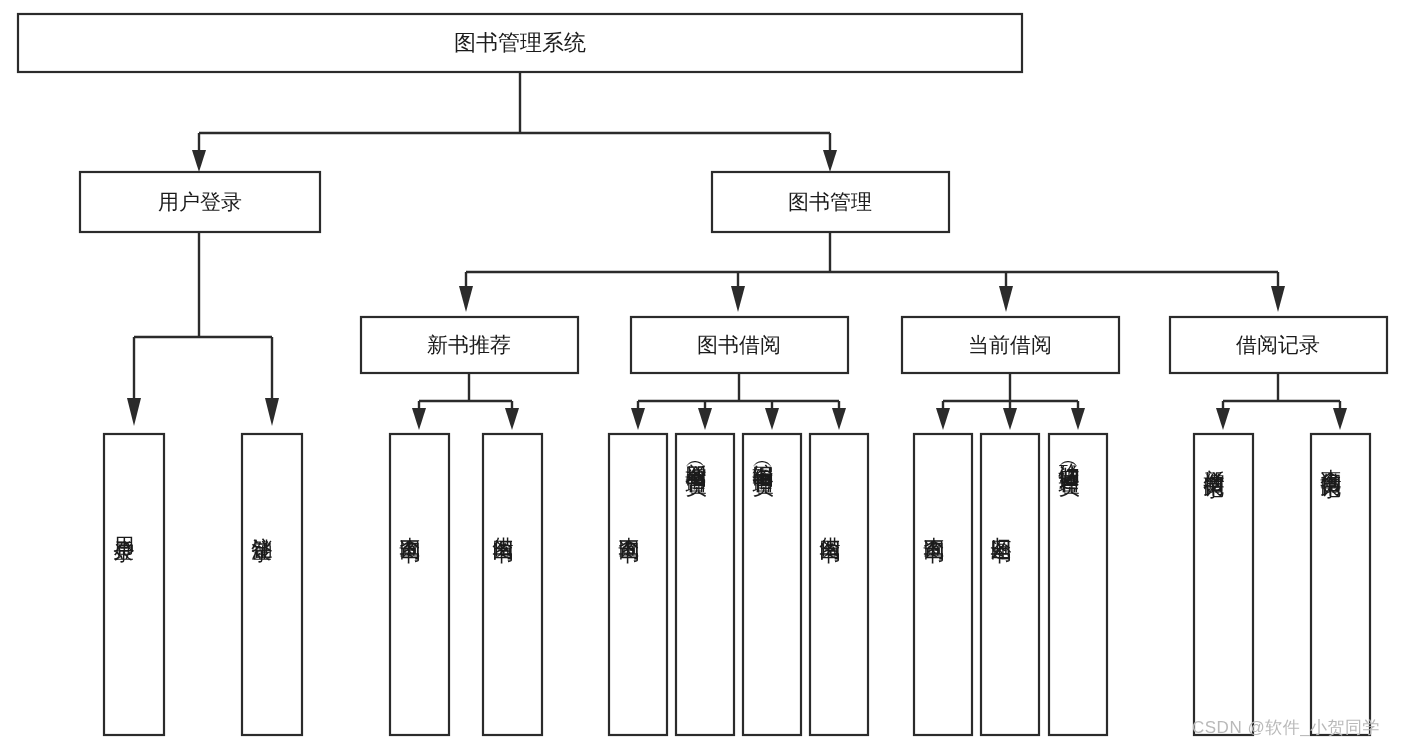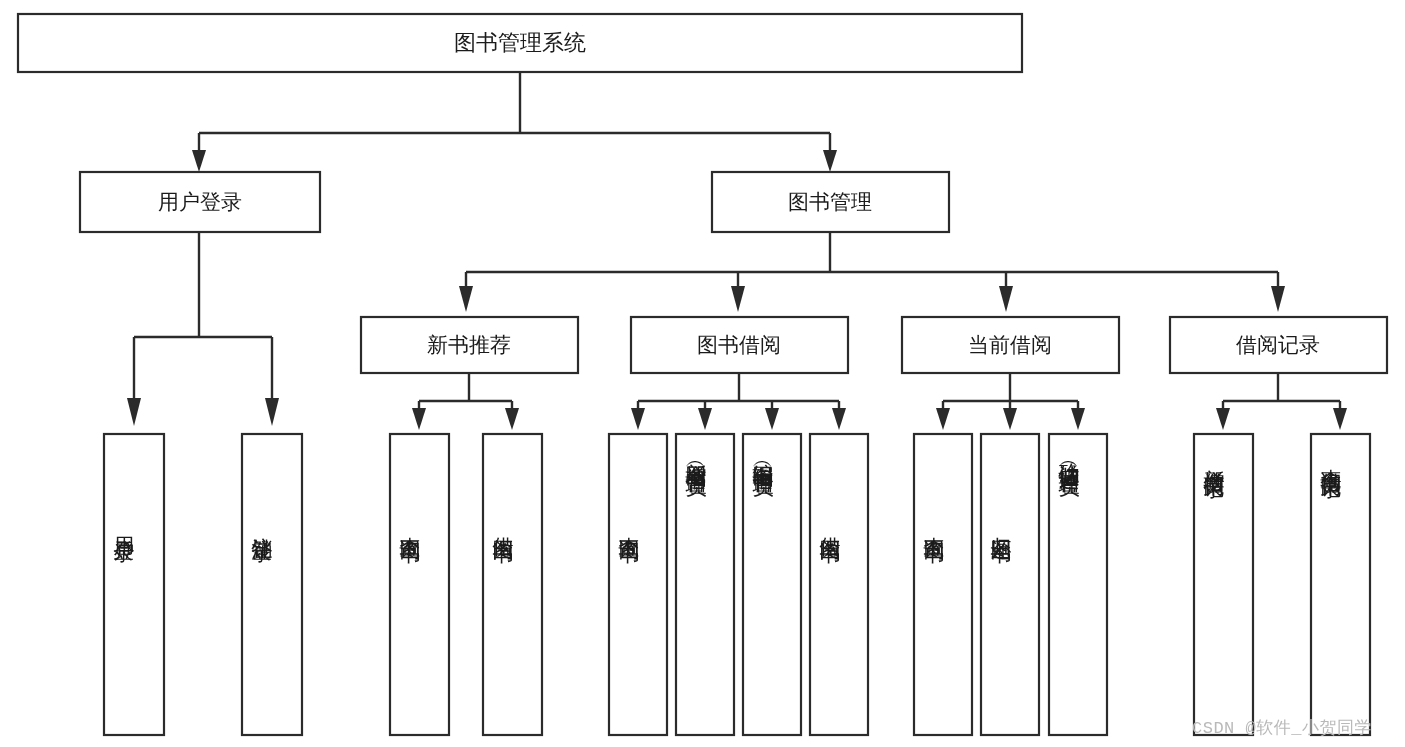--- a/index.html
+++ b/index.html
@@ -223,15 +223,15 @@
   <div class="vlabel" style="left:752px; top:446px;">编辑图书（管理员）</div>
   <div class="vlabel" style="left:819px; top:520px;">借阅图书</div>
 
   <div class="vlabel" style="left:923px; top:520px;">查询图书</div>
   <div class="vlabel" style="left:990px; top:520px;">归还图书</div>
   <div class="vlabel" style="left:1058px; top:446px;">确认归还（管理员）</div>
 
   <div class="vlabel" style="left:1203px; top:452px;">新增借阅记录</div>
   <div class="vlabel" style="left:1320px; top:452px;">查询借阅记录</div>
 
-  <div class="watermark" style="left:1192px; top:716px;font-family:Liberation Mono, monospace;">CSDN @软件_小贺同学</div>
+  <div class="watermark" style="left:1192px; top:716px;">CSDN @软件_小贺同学</div>
 
 </div>
 
 </body></html>

